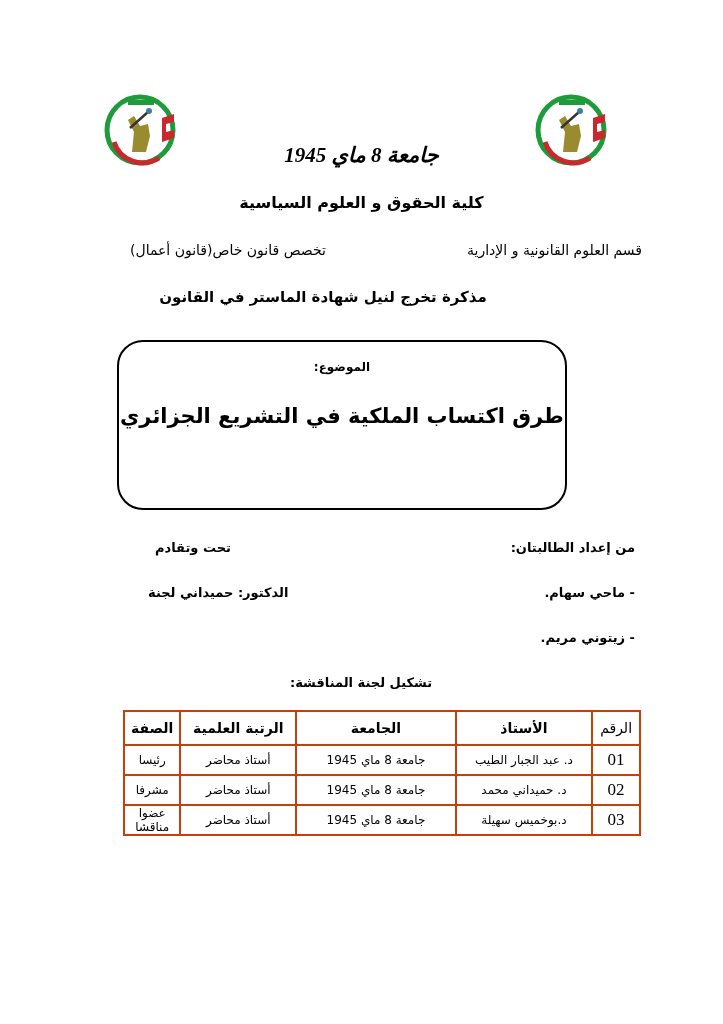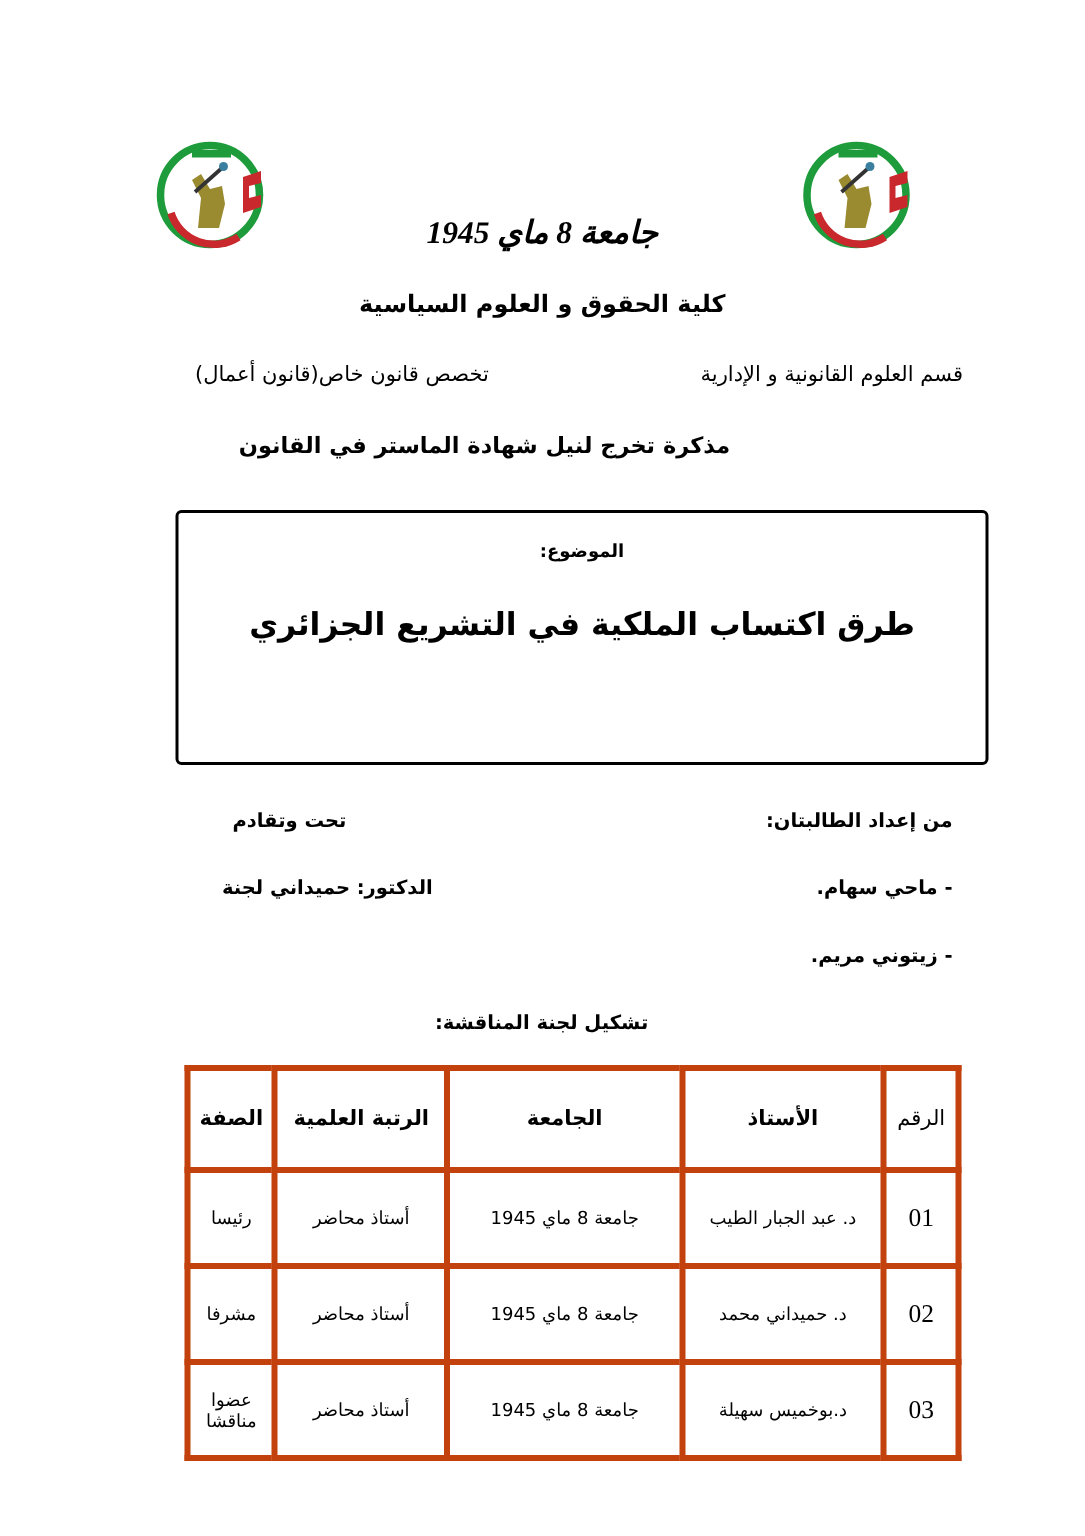--- a/index.html
+++ b/index.html
@@ -15,35 +15,35 @@
 
   
   .logo { position: absolute; width: 76px; height: 76px; }
 
   .uni-title { top: 143px; left: 0; width: 723px; font-size: 21px; font-weight: bold; font-style: italic; }
   .faculty { top: 193px; left: 0; width: 723px; font-size: 19px; font-weight: bold; font-family: "DejaVu Sans", sans-serif; font-size: 16px; }
   .dept-row { top: 242px; left: 120px; width: 512px; font-size: 17px; font-family: "DejaVu Sans", sans-serif; font-size: 14px; display:flex; justify-content: space-between; margin-left: 10px; }
   .memo { top: 288px; left: 0; width: 646px; font-family: "DejaVu Sans", sans-serif; font-size: 15px; font-weight: bold; }
 
   .subject-box {
-    position: absolute; left: 117px; top: 340px; width: 542px; height: 170px;
-    border: 2.5px solid #000; border-radius: 4px; box-sizing: border-box;
+    position: absolute; left: 117px; top: 340px; width: 450px; height: 170px;
+    border: 2.5px solid #000; border-radius: 26px; box-sizing: border-box;
   }
   .subject-label { position: absolute; top: 18px; left: 0; width: 100%; font-family: "DejaVu Sans", sans-serif; font-size: 12px; font-weight: bold; text-align:center; }
   .subject-title { position: absolute; top: 62px; left: 0; width: 100%; font-family: "DejaVu Sans", sans-serif; font-size: 21px; font-weight: bold; text-align:center; }
   .subject-sub { position: absolute; top: 120px; left: 0; width: 100%; font-family: "DejaVu Sans", sans-serif; font-size: 20px; font-weight: bold; text-align:center; }
 
   .txt { font-family: "DejaVu Sans", sans-serif; font-size: 13px; font-weight: bold; }
 
   table.committee {
     position: absolute; left: 123px; top: 710px; width: 518px;
     border-collapse: collapse; direction: rtl; font-size: 15px;
   }
   table.committee td, table.committee th {
-    border: 4px solid #c2410c; height: 28px; padding: 16px 6px; text-align: center;
+    border: 2px solid #c2410c; height: 28px; padding: 0 6px; text-align: center;
     font-family: "DejaVu Sans", sans-serif; font-size: 12px; font-weight: normal;
   }
   table.committee th { font-weight: bold; font-size: 14px; height: 32px; }
   table.committee th.num-h { font-weight: normal; }
   table.committee td.num { font-family: "Liberation Serif", serif; font-size: 17px; }
 
   .year { top: 902px; left: 0; width: 723px; font-family: "DejaVu Sans", sans-serif; font-size: 16px; font-weight: bold; }
 </style>
 </head>
 <body>

